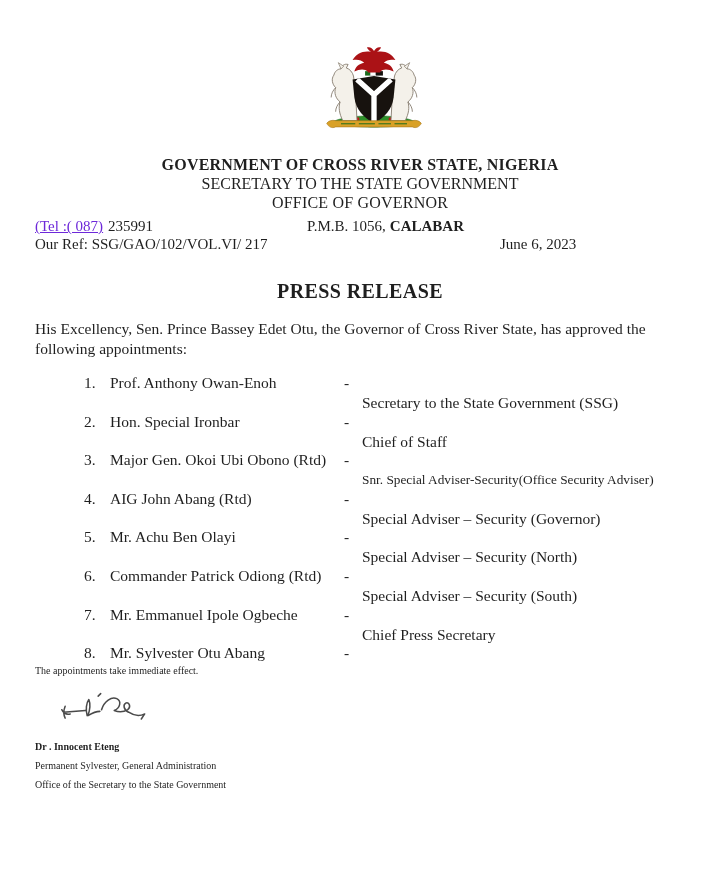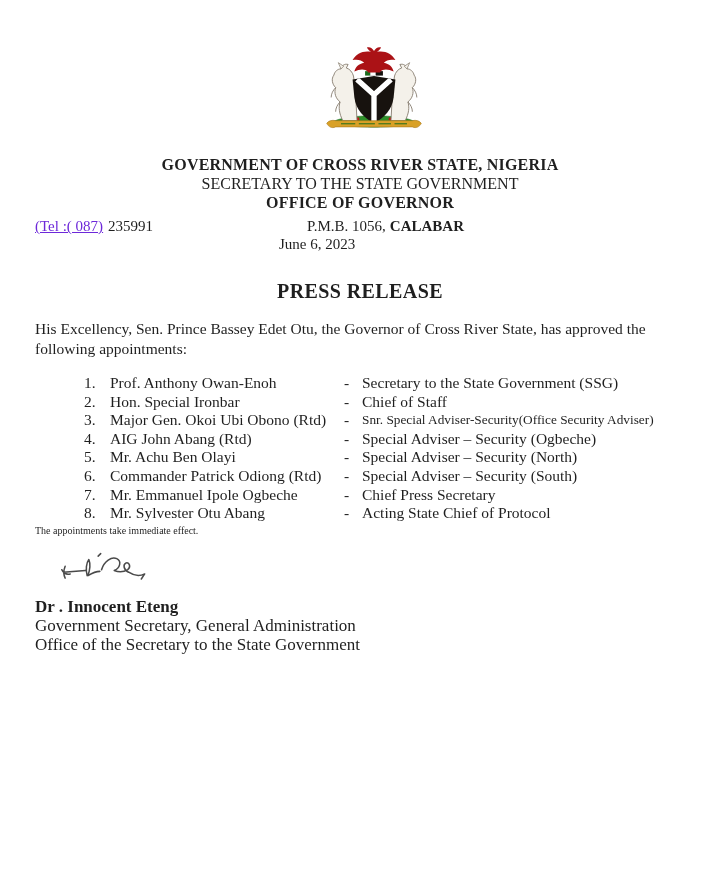--- a/index.html
+++ b/index.html
@@ -8,41 +8,41 @@
     font-family:"Liberation Serif","DejaVu Serif",serif;color:#1f1f1f;
     position:relative;
   }
   
   .crest-wrap{padding-top:42px;text-align:center;}
   .crest-wrap svg{position:relative;left:14px;}
   
   .org{margin-top:7px;text-align:center;font-size:16px;line-height:19px;}
   .org .l1{font-weight:bold;letter-spacing:.2px;}
   .org .l2{font-weight:normal;}
-  .org .l3{font-weight:bold;letter-spacing:.2px;}
+  .org .l3{font-weight:normal;letter-spacing:.2px;}
   
   .contact{margin:5px 28px 0 35px;font-size:15px;line-height:18px;}
   .contact-row{display:grid;grid-template-columns:240px 1fr 196px;}
   .contact-row .mid{text-align:center;}
   .contact-row .right{text-align:left;padding-left:4px;}
   .tel-link{color:#6d28d9;text-decoration:underline;cursor:pointer;}
   .tel-num{margin-left:5px;color:#1f1f1f;font-family:Liberation Serif, serif;}
   .city{font-weight:bold;margin-left:4px;}
   
   .title{margin:27px 0 0 0;text-align:center;font-size:20px;font-weight:bold;letter-spacing:.4px;}
   
   .intro{margin:16px 30px 0 35px;font-size:15.5px;line-height:19.5px;}
   .appointments{margin:16px 0 0 84px;font-size:15.5px;line-height:18.6px;}
   .appt-row{display:grid;grid-template-columns:26px 234px 18px auto;white-space:nowrap;}
-  .appt-row .role{overflow:visible;}
+  .appt-row .role{overflow:visible;margin-top:20px;}
   .appt-row:nth-child(3) .role{font-size:13.3px;}
   .closing{margin:2px 0 0 35px;font-size:10px;}
   
   .signature{margin:11px 0 0 55px;height:44px;}
-  .signatory{margin:6px 0 0 35px;font-size:17px;line-height:19px;}
+  .signatory{margin:6px 0 0 35px;font-size:10px;line-height:19px;}
   .signatory .sig-name{font-weight:bold;}
 </style>
 </head>
 <body>
 
 <div class="page">
 
   <div class="crest-wrap">
     <svg width="116" height="102" viewBox="0 0 130 114" aria-hidden="true">
       <defs>
@@ -95,20 +95,21 @@
   <div class="contact">
     <div class="contact-row">
       <span class="left">
         <span class="tel-link">(Tel :( 087)</span><span class="tel-num">235991</span>
       </span>
       <span class="mid">
         <span>P.M.B. 1056,</span><span class="city">CALABAR</span>
       </span>
     </div>
     <div class="contact-row">
+      <span class="left" style="white-space:nowrap;">Our Ref: SSG/GAO/102/VOL.VI/ 217</span>
       <span class="mid"></span>
       <span class="right">June 6, 2023</span>
     </div>
   </div>
 
   <div class="title">PRESS RELEASE</div>
 
   <p class="intro">His Excellency, Sen. Prince Bassey Edet Otu, the Governor of Cross River State, has approved the following appointments:</p>
 
   <div class="appointments">
@@ -127,21 +128,21 @@
     <div class="appt-row">
       <span>3.</span>
       <span>Major Gen. Okoi Ubi Obono (Rtd)</span>
       <span>-</span>
       <span class="role">Snr. Special Adviser-Security(Office Security Adviser)</span>
     </div>
     <div class="appt-row">
       <span>4.</span>
       <span>AIG John Abang (Rtd)</span>
       <span>-</span>
-      <span class="role">Special Adviser – Security (Ogbeche)</span>
+      <span class="role">Special Adviser – Security (Governor)</span>
     </div>
     <div class="appt-row">
       <span>5.</span>
       <span>Mr. Achu Ben Olayi</span>
       <span>-</span>
       <span class="role">Special Adviser – Security (North)</span>
     </div>
     <div class="appt-row">
       <span>6.</span>
       <span>Commander Patrick Odiong (Rtd)</span>
@@ -151,31 +152,30 @@
     <div class="appt-row">
       <span>7.</span>
       <span>Mr. Emmanuel Ipole Ogbeche</span>
       <span>-</span>
       <span class="role">Chief Press Secretary</span>
     </div>
     <div class="appt-row">
       <span>8.</span>
       <span>Mr. Sylvester Otu Abang</span>
       <span>-</span>
-      <span class="role">Acting State Chief of Protocol</span>
     </div>
   </div>
 
   <p class="closing">The appointments take immediate effect.</p>
 
   <div class="signature">
     <svg width="110" height="42" viewBox="0 0 130 48" aria-hidden="true">
       <path d="M8 26 C10 30 14 32 18 31 M12 22 C10 27 10 32 12 36 M10 29 L36 27 M38 33 C36 26 37 18 40 14 C42 19 41 27 39 33 C44 30 49 28 53 28 M51 10 L54 7 M55 26 C58 16 67 10 73 13 C79 16 77 24 70 27 C75 29 81 29 86 26 C90 23 88 17 84 18 C80 20 81 26 87 29 C93 33 100 34 106 31 L102 37" fill="none" stroke="#4a4a4a" stroke-width="1.8" stroke-linecap="round" stroke-linejoin="round"></path>
     </svg>
   </div>
 
   <div class="signatory">
     <div class="sig-name">Dr . Innocent Eteng</div>
-    <div>Government Secretary, General Administration</div>
+    <div>Permanent Sylvester, General Administration</div>
     <div>Office of the Secretary to the State Government</div>
   </div>
 
 </div>
 
 </body></html>

